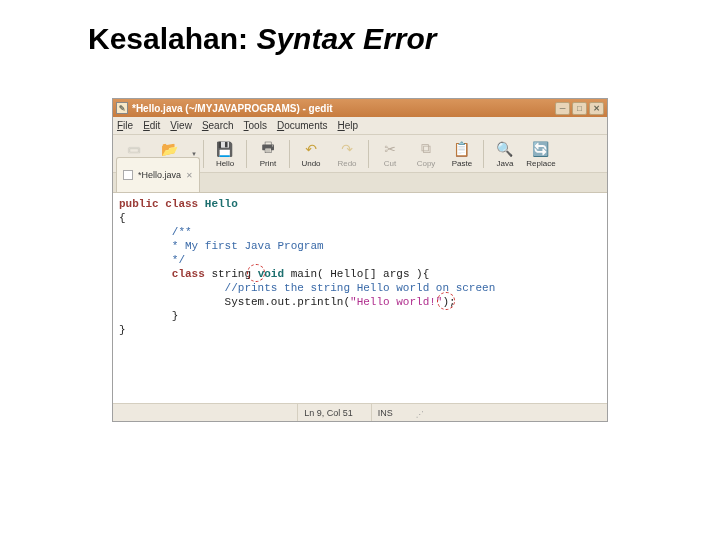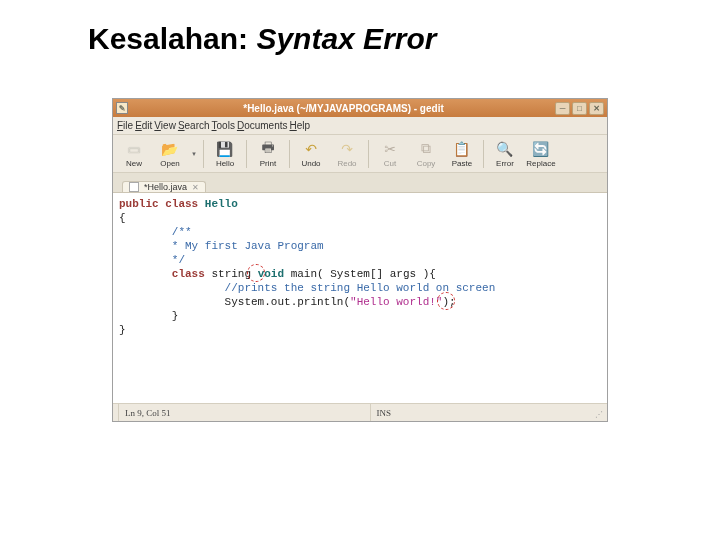--- a/index.html
+++ b/index.html
@@ -38,41 +38,41 @@
     width: 12px; height: 12px;
     background: #f7e8c8;
     border: 1px solid #888;
     margin-right: 4px;
     display: inline-flex;
     align-items: center;
     justify-content: center;
     font-size: 8px;
     color: #776;
   }
-  .titlebar-text { flex: 1; text-align: center; }
+  .titlebar-text { flex: 1; text-align: left; }
   .titlebar-buttons { display: flex; gap: 2px; }
   .titlebar-btn {
     width: 15px; height: 13px;
     background: #e8d5b8;
     border: 1px solid #bba278;
     border-radius: 2px;
     display: inline-flex;
     align-items: center;
     justify-content: center;
     font-size: 8px;
     color: #665;
     cursor: pointer;
   }
   .menubar {
     height: 18px;
     background: #eee9df;
     display: flex;
     align-items: center;
     padding: 0 4px;
-    gap: 2px;
+    gap: 10px;
     border-bottom: 1px solid #d5cfc0;
     color: #333;
     font-size: 10px;
   }
   .menubar span { cursor: pointer; }
   .menubar span u { text-decoration: underline; }
   .toolbar {
     height: 38px;
     background: #eee9df;
     display: flex;
@@ -125,26 +125,25 @@
     align-items: flex-end;
     padding: 0 3px;
     border-bottom: 1px solid #ccc5b4;
     font-size: 9px;
   }
   .tab {
     background: #f7f3e8;
     border: 1px solid #ccc5b4;
     border-bottom: none;
     border-radius: 3px 3px 0 0;
-    padding: 0 6px;
+    padding: 12px 6px;
     display: flex;
     align-items: center;
     gap: 5px;
     color: #333;
-    margin-left: 6px;
   }
   .tab-close {
     font-size: 8px;
     color: #999;
     cursor: pointer;
   }
   .tab-icon {
     width: 10px; height: 10px;
     background: #fff;
     border: 1px solid #aaa;
@@ -176,26 +175,25 @@
     pointer-events: none;
   }
   .ring1 { width: 18px; height: 18px; left: -3px; top: -3px; }
   .ring2 { width: 18px; height: 18px; left: -5px; top: -3px; }
   .statusbar {
     height: 18px;
     background: #eee9df;
     border-top: 1px solid #d5cfc0;
     display: flex;
     align-items: center;
-    justify-content: space-between;
+    justify-content: center;
     padding: 0 5px;
-    gap: 2px;
+    gap: 18px;
     color: #444;
     font-size: 9px;
-    font-family: Liberation Serif, serif;
   }
   .statusbar .sec {
     border-left: 1px solid #d5cfc0;
     padding-left: 6px;
     height: 100%;
     display: flex;
     align-items: center;
   }
   .resizer {
     width: 12px; height: 12px;
@@ -287,42 +285,42 @@
       <span class="ico g-copy">⧉</span>
       <span>Copy</span>
     </div>
     <div class="tool-btn">
       <span class="ico g-paste">📋</span>
       <span>Paste</span>
     </div>
     <div class="sep"></div>
     <div class="tool-btn">
       <span class="ico g-find">🔍</span>
-      <span>Error</span>
+      <span>Java</span>
     </div>
     <div class="tool-btn">
       <span class="ico g-replace">🔄</span>
       <span>Replace</span>
     </div>
   </div>
 
   <div class="tabbar">
     <div class="tab">
       <span class="tab-icon"></span>
       <span>*Hello.java</span>
       <span class="tab-close">✕</span>
     </div>
   </div>
 
   <div class="editor"><span class="kw">public class</span><span class="cls"> Hello</span>
 <span>{</span>
 <span class="cmt">        /**</span>
 <span class="cmt">        * My first Java Program</span>
 <span class="cmt">        */</span>
-<span>        </span><span class="kw">class</span><span><span class="circle"><span> string</span><span class="circle-ring ring1" style="left:42px;"></span></span></span><span class="cls"> void</span><span> main( System[] args ){</span>
+<span>        </span><span class="kw">class</span><span><span class="circle"><span> string</span><span class="circle-ring ring1" style="left:42px;"></span></span></span><span class="cls"> void</span><span> main( Hello[] args ){</span>
 <span class="cmt">                //prints the string Hello world on screen</span>
 <span>                System.out.println(</span><span class="str">"Hello world!"</span><span class="circle"><span>);</span><span class="circle-ring ring2"></span></span>
 <span>        }</span>
 <span>}</span></div>
 
   <div class="statusbar">
     <span class="sec">Ln 9, Col 51</span>
     <span class="sec">INS</span>
     <span class="resizer">⋰</span>
   </div>

